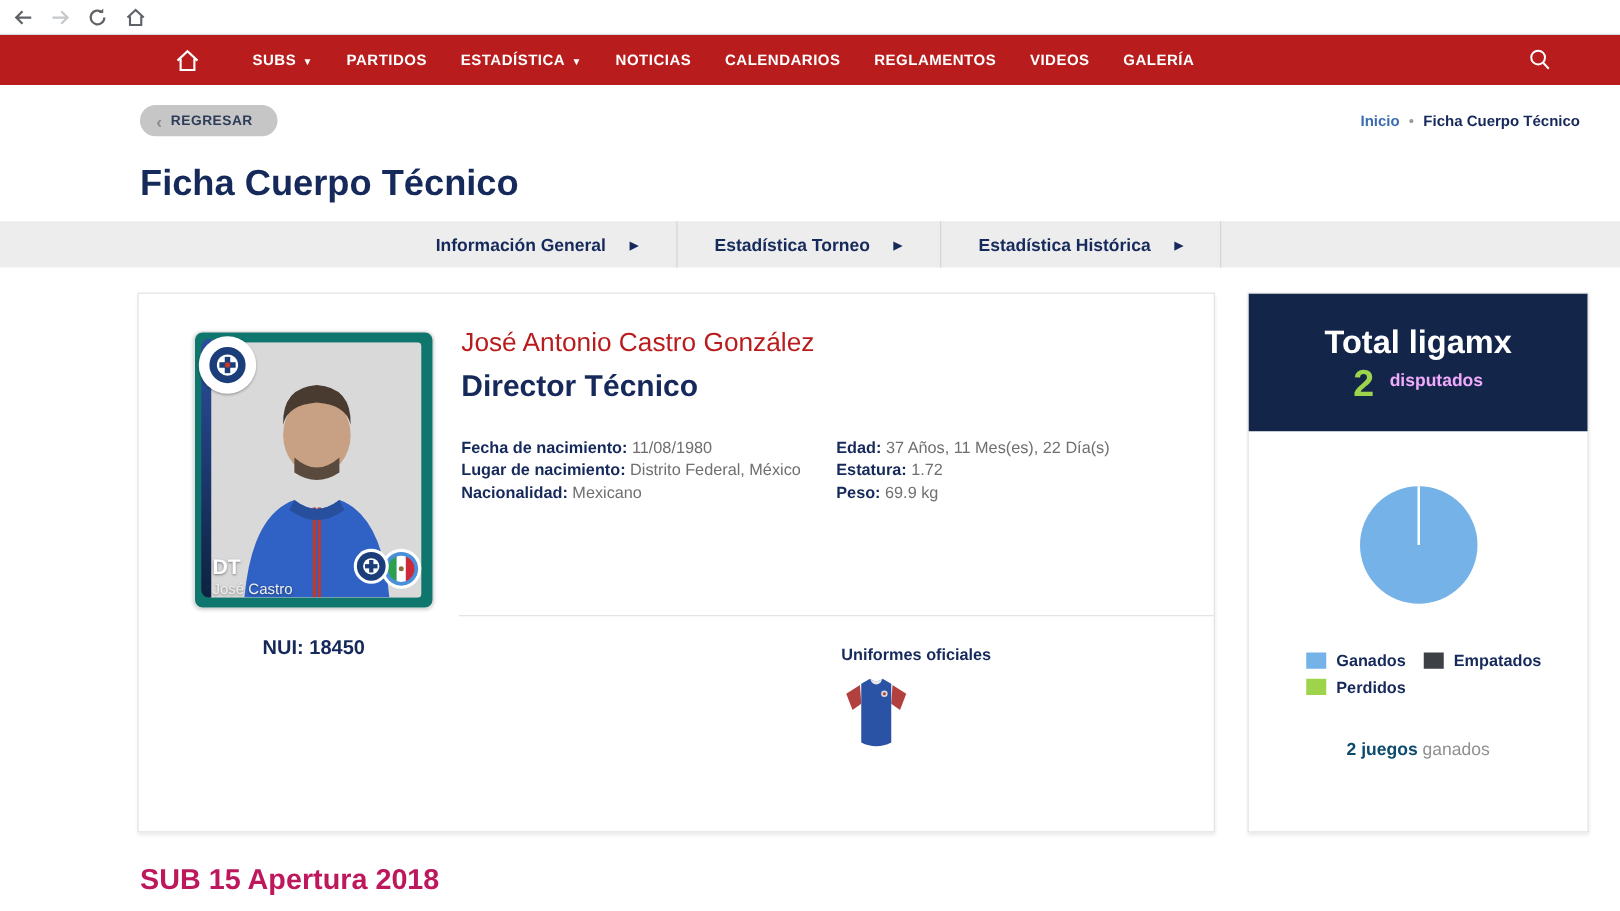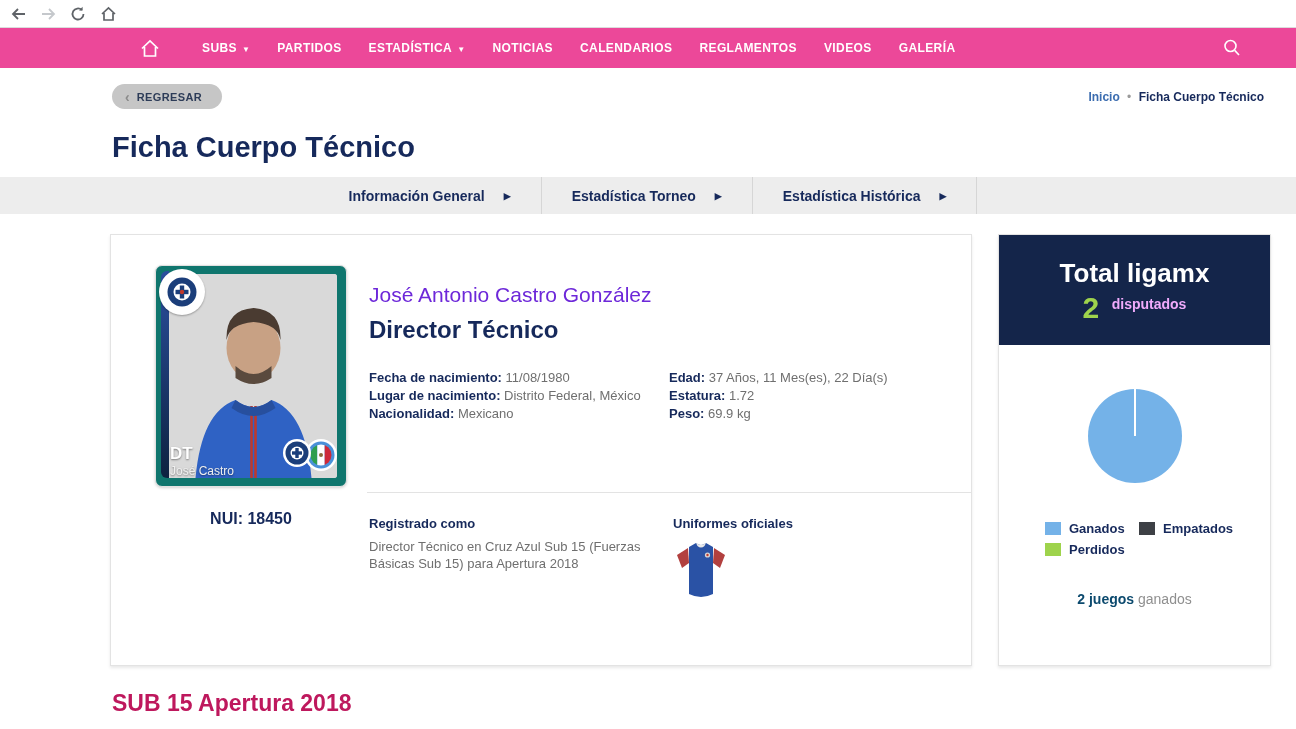--- a/index.html
+++ b/index.html
@@ -10,21 +10,21 @@
   .chrome { height:28px; display:flex; align-items:center; background:#fff;
     border-bottom:1px solid #dcdcdc; }
   .chrome .nav-icons { display:flex; align-items:center; gap:10px; padding:0 10px 0 8px; }
   .chrome .icon-btn { width:20px; height:20px; display:flex; align-items:center; justify-content:center; cursor:pointer; }
   .urlbar { flex:1; height:100%; display:flex; align-items:center; gap:7px;
     border-left:1px solid #e6e6e6; padding-left:10px; background:#fff; }
   .url-text { font-size:13px; color:#80868b; white-space:nowrap; overflow:hidden; }
   .url-text .domain { color:#1f2328; }
 
   
-  .mainnav { height:40px; background:#ec4899; display:flex; align-items:center; color:#fff; }
+  .mainnav { height:40px; background:#b91c1c; display:flex; align-items:center; color:#fff; }
   .mainnav .home { margin-left:140px; display:flex; align-items:center; cursor:pointer; }
   .mainnav ul { list-style:none; display:flex; align-items:center; gap:27px; margin-left:42px; }
   .mainnav li { font-size:12px; font-weight:bold; letter-spacing:.4px; cursor:pointer;
     display:flex; align-items:center; gap:5px; white-space:nowrap; }
   .caret { font-size:8px; position:relative; top:1px; }
   .searchbox { margin-left:auto; margin-right:54px; cursor:pointer; display:flex; }
 
   
   .topline { display:flex; justify-content:space-between; align-items:flex-start;
     margin:16px 32px 0 112px; }
@@ -66,21 +66,21 @@
     display:flex; align-items:center; justify-content:center; }
   .dt-overlay { position:absolute; left:14px; bottom:8px; text-align:left;
     color:#fff; text-shadow:0 1px 2px rgba(0,0,0,.45); }
   .dt-overlay .dt { font-size:17px; font-weight:bold; line-height:1.1; }
   .dt-overlay .nm { font-size:12px; color:#efefef; }
   .corner-badges { position:absolute; right:8px; bottom:14px; display:flex; }
   .nui { margin-top:23px; font-size:16px; font-weight:bold; color:#16295b; }
 
   
   .info-col { position:absolute; left:258px; top:28px; right:18px; }
-  .person-name { font-size:21px; color:#6d28d9;margin-top:20px; }
+  .person-name { font-size:21px; color:#b91c1c; }
   .person-role { margin-top:9px; font-size:24px; font-weight:bold; color:#16295b; }
   .details { display:flex; margin-top:25px; font-size:13px; line-height:18px; }
   .dcol-left { width:300px; }
   .drow b { color:#16295b; }
   .drow span { color:#6f6f6f; }
   .divider { position:absolute; left:256px; right:0; top:257px; border-top:1px solid #e3e3e3; }
   .registered { position:absolute; left:258px; top:281px; width:295px; font-size:13px; }
   .registered h4 { font-size:13px; color:#16295b; margin-bottom:7px; }
   .registered p { color:#6f6f6f; line-height:17px; }
   .uniforms { position:absolute; left:562px; top:281px; font-size:13px; }
@@ -285,24 +285,20 @@
         <div class="dcol-right">
           <div class="drow"><b>Edad:</b> <span>37 Años, 11 Mes(es), 22 Día(s)</span></div>
           <div class="drow"><b>Estatura:</b> <span>1.72</span></div>
           <div class="drow"><b>Peso:</b> <span>69.9 kg</span></div>
         </div>
       </div>
     </div>
 
     <div class="divider"></div>
 
-    <div class="registered">
-      <h4>Registrado como</h4>
-      <p>Director Técnico en Cruz Azul Sub 15 (Fuerzas Básicas Sub 15) para Apertura 2018</p>
-    </div>
 
     <div class="uniforms">
       <h4>Uniformes oficiales</h4>
       <div class="jersey">
         <svg width="56" height="62" viewBox="0 0 56 62">
           <path d="M15 9 L4 16 L9 29 L16 24 Z" fill="#b2403f"></path>
           <path d="M41 9 L52 16 L47 29 L40 24 Z" fill="#b2403f"></path>
           <path d="M16 8 L23 4 Q28 8 33 4 L40 8 L40 55 Q28 61 16 55 Z" fill="#2a52a5"></path>
           <path d="M23 4 Q28 8 33 4 L31.5 7 Q28 10 24.5 7 Z" fill="#e8e8e8"></path>
           <circle cx="34.5" cy="16" r="2.6" fill="#d6d6d6"></circle>

